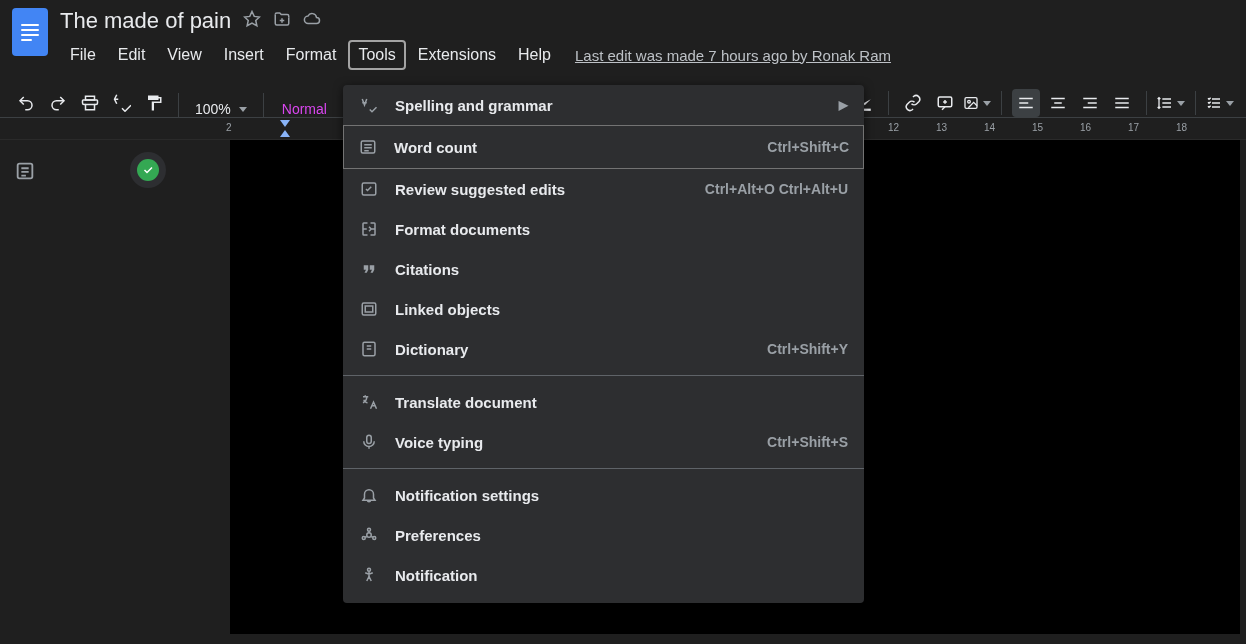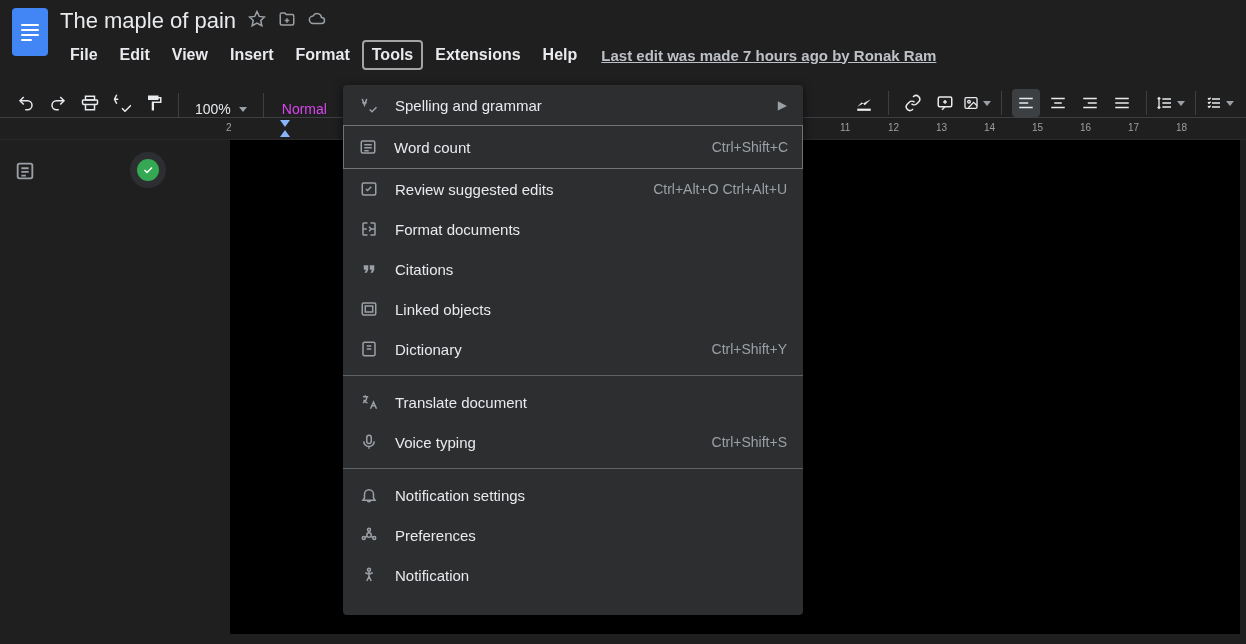--- a/index.html
+++ b/index.html
@@ -12,21 +12,21 @@
   .docs-icon-line { height: 2px; background: #fff; border-radius: 1px; }
   .docs-icon-line.short { width: 60%; }
   
   .title-area { display: flex; flex-direction: column; }
   .title-row { display: flex; align-items: center; gap: 12px; }
   .doc-title { font-size: 22px; font-weight: 400; color: #e8eaed; }
   .title-icons { display: flex; gap: 12px; align-items: center; color: #9aa0a6; }
   .title-icons svg { width: 18px; height: 18px; }
   
   
-  .menubar { display: flex; align-items: center; margin-top: 6px; gap: 2px; font-weight: bold; }
+  .menubar { display: flex; align-items: center; margin-top: 6px; gap: 2px; }
   .menu-item { padding: 6px 10px; font-size: 16px; color: #e8eaed; border-radius: 4px; cursor: pointer; }
   .menu-item.highlighted { border: 2px solid #a3a3a3; padding: 4px 8px; }
   .last-edit { margin-left: 12px; font-size: 15px; color: #bdc1c6; text-decoration: underline; cursor: pointer; }
   
   
   .toolbar { display: flex; align-items: flex-end; height: 40px; padding: 0 12px; margin-top: 8px; border-bottom: 1px solid #3c4043; gap: 4px; }
   .tb-sep { width: 1px; height: 24px; background: #3c4043; margin: 0 6px; }
   .tb-btn { width: 28px; height: 28px; display: flex; align-items: center; justify-content: center; color: #e8eaed; border-radius: 4px; cursor: pointer; }
   .tb-btn svg { width: 18px; height: 18px; }
   .tb-zoom { display: flex; align-items: center; gap: 4px; padding: 0 6px; font-size: 14px; cursor: pointer; }
@@ -44,21 +44,21 @@
   
   .doc-area { display: flex; height: calc(100% - 150px); position: relative; }
   .left-rail { width: 50px; display: flex; flex-direction: column; align-items: center; padding-top: 20px; gap: 12px; }
   .outline-icon { color: #9aa0a6; }
   .check-badge { position: absolute; left: 130px; top: 12px; width: 36px; height: 36px; background: #2d2e31; border-radius: 50%; display: flex; align-items: center; justify-content: center; }
   .check-badge-inner { width: 22px; height: 22px; background: #34a853; border-radius: 50%; display: flex; align-items: center; justify-content: center; color: #fff; font-size: 13px; }
   .page { margin-left: 180px; margin-top: 0; width: 1010px; height: 100%; background: #000; position: relative; }
   .cursor { position: absolute; left: 120px; top: 120px; width: 2px; height: 20px; background: #e8eaed; }
   
   
-  .dropdown { position: absolute; left: 343px; top: 85px; width: 460px; background: #2d2e30; border-radius: 4px; box-shadow: 0 2px 10px rgba(0,0,0,.6); z-index: 100; padding-bottom: 20px; }
+  .dropdown { position: absolute; left: 343px; top: 85px; width: 521px; background: #2d2e30; border-radius: 4px; box-shadow: 0 2px 10px rgba(0,0,0,.6); z-index: 100; padding-bottom: 8px; font-weight: bold; }
   .dd-item { display: flex; align-items: center; height: 40px; padding: 0 16px; cursor: pointer; gap: 16px; font-size: 15px; color: #e8eaed; }
   .dd-item.highlighted { border: 1px solid #737373; height: 44px; padding: 0 14px; }
   .dd-icon { width: 20px; height: 20px; display: flex; align-items: center; justify-content: center; color: #9aa0a6; flex-shrink: 0; }
   .dd-icon svg { width: 18px; height: 18px; }
   .dd-label { flex: 1; }
   .dd-shortcut { color: #9aa0a6; font-size: 14px; }
   .dd-arrow { color: #9aa0a6; font-size: 12px; }
   .dd-sep { height: 1px; background: #5f6368; margin: 6px 0; }
   
   .caret-down { width: 0; height: 0; border-left: 4px solid transparent; border-right: 4px solid transparent; border-top: 5px solid #9aa0a6; display: inline-block; margin-left: 4px; }
@@ -70,21 +70,21 @@
   <div class="docs-icon">
     <div class="docs-icon-inner">
       <div class="docs-icon-line"></div>
       <div class="docs-icon-line"></div>
       <div class="docs-icon-line"></div>
       <div class="docs-icon-line short"></div>
     </div>
   </div>
   <div class="title-area">
     <div class="title-row">
-      <div class="doc-title">The maple of pain</div>
+      <div class="doc-title">The made of pain</div>
       <div class="title-icons">
         <span><svg viewBox="0 0 24 24" fill="none" stroke="currentColor" stroke-width="2">
               <polygon points="12 2 15 8.5 22 9.3 17 14 18.5 21 12 17.5 5.5 21 7 14 2 9.3 9 8.5 12 2"></polygon>
             </svg></span>
         <span><svg viewBox="0 0 24 24" fill="none" stroke="currentColor" stroke-width="2">
               <path d="M3 6a2 2 0 0 1 2-2h4l2 2h8a2 2 0 0 1 2 2v2"></path>
               <path d="M3 6v12a2 2 0 0 0 2 2h14a2 2 0 0 0 2-2V10"></path>
               <path d="M12 11v6m-3-3h6"></path>
             </svg></span>
         <span><svg viewBox="0 0 24 24" fill="none" stroke="currentColor" stroke-width="2">

